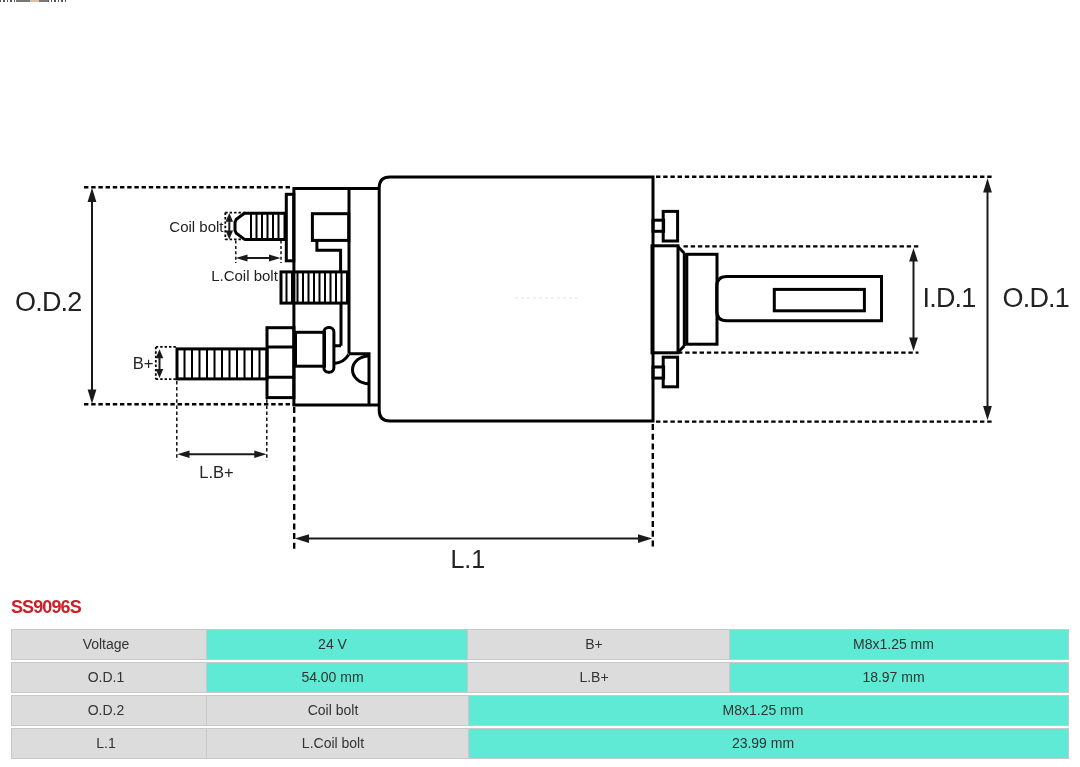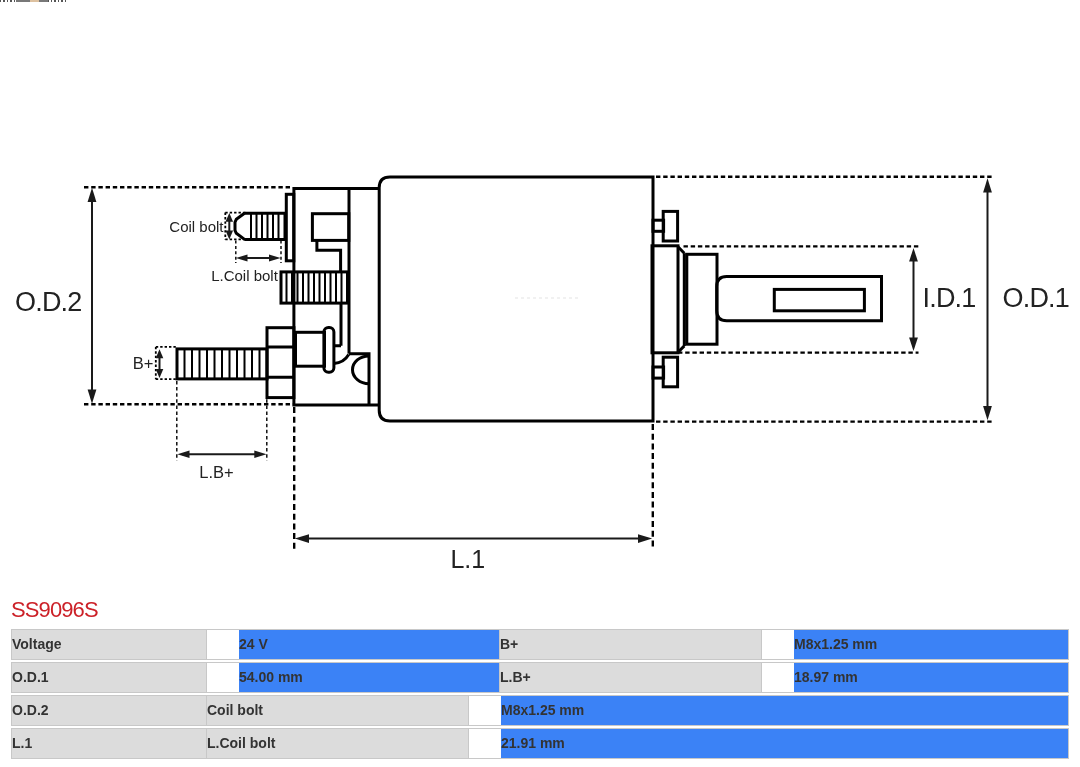--- a/index.html
+++ b/index.html
@@ -1,22 +1,22 @@
 <!DOCTYPE html>
 <html><head>
 <meta charset="utf-8">
 <style>
   html,body{margin:0;padding:0;background:#ffffff;width:1080px;height:767px;overflow:hidden;}
   body{font-family:"Liberation Sans", sans-serif;position:relative;transform:translateZ(0);}
   .abs{position:absolute;}
-  #title{left:11px;top:597px;font-size:22px;letter-spacing:-0.9px;color:#cc2128;}
+  #title{left:11px;top:597px;font-size:18px;letter-spacing:-0.9px;color:#cc2128;font-weight:bold;}
   .trow{position:absolute;left:11px;width:1056px;height:29px;border:1px solid #c8c8c8;display:flex;font-size:14px;color:#333;}
-  .trow .c{height:29px;line-height:29px;text-align:left;box-sizing:border-box;font-weight:bold;}
+  .trow .c{height:29px;line-height:29px;text-align:center;box-sizing:border-box;}
   .g{background:#dcdcdc;}
-  .w{background:#3b82f6;margin-left:32px;}
+  .w{background:#5eead4;}
   .c1{width:195px;border-right:1px solid #c8c8c8;padding-right:6px;}
   .c2{width:261px;border-right:1px solid #c8c8c8;padding-right:9px;}
   .c3{width:262px;border-right:1px solid #c8c8c8;padding-right:9px;}
   .c4{flex:1;padding-right:11px;}
 </style>
 </head>
 <body>
 
 <div class="abs" style="left:0;top:0;width:66px;height:2px;background:repeating-linear-gradient(90deg,#555 0px,#555 1.4px,#fff 1.4px,#fff 3.4px);"></div>
 <div class="abs" style="left:16px;top:0;width:32px;height:2px;background:#787878;"></div>
@@ -212,14 +212,14 @@
 
 <div class="trow" style="top:694.5px;">
   <div class="c c1 g">O.D.2</div>
   <div class="c c3 g">Coil bolt</div>
   <div class="c c4 w">M8x1.25 mm</div>
 </div>
 
 <div class="trow" style="top:727.5px;">
   <div class="c c1 g">L.1</div>
   <div class="c c3 g">L.Coil bolt</div>
-  <div class="c c4 w">21.91 mm</div>
+  <div class="c c4 w">23.99 mm</div>
 </div>
 
 </body></html>

